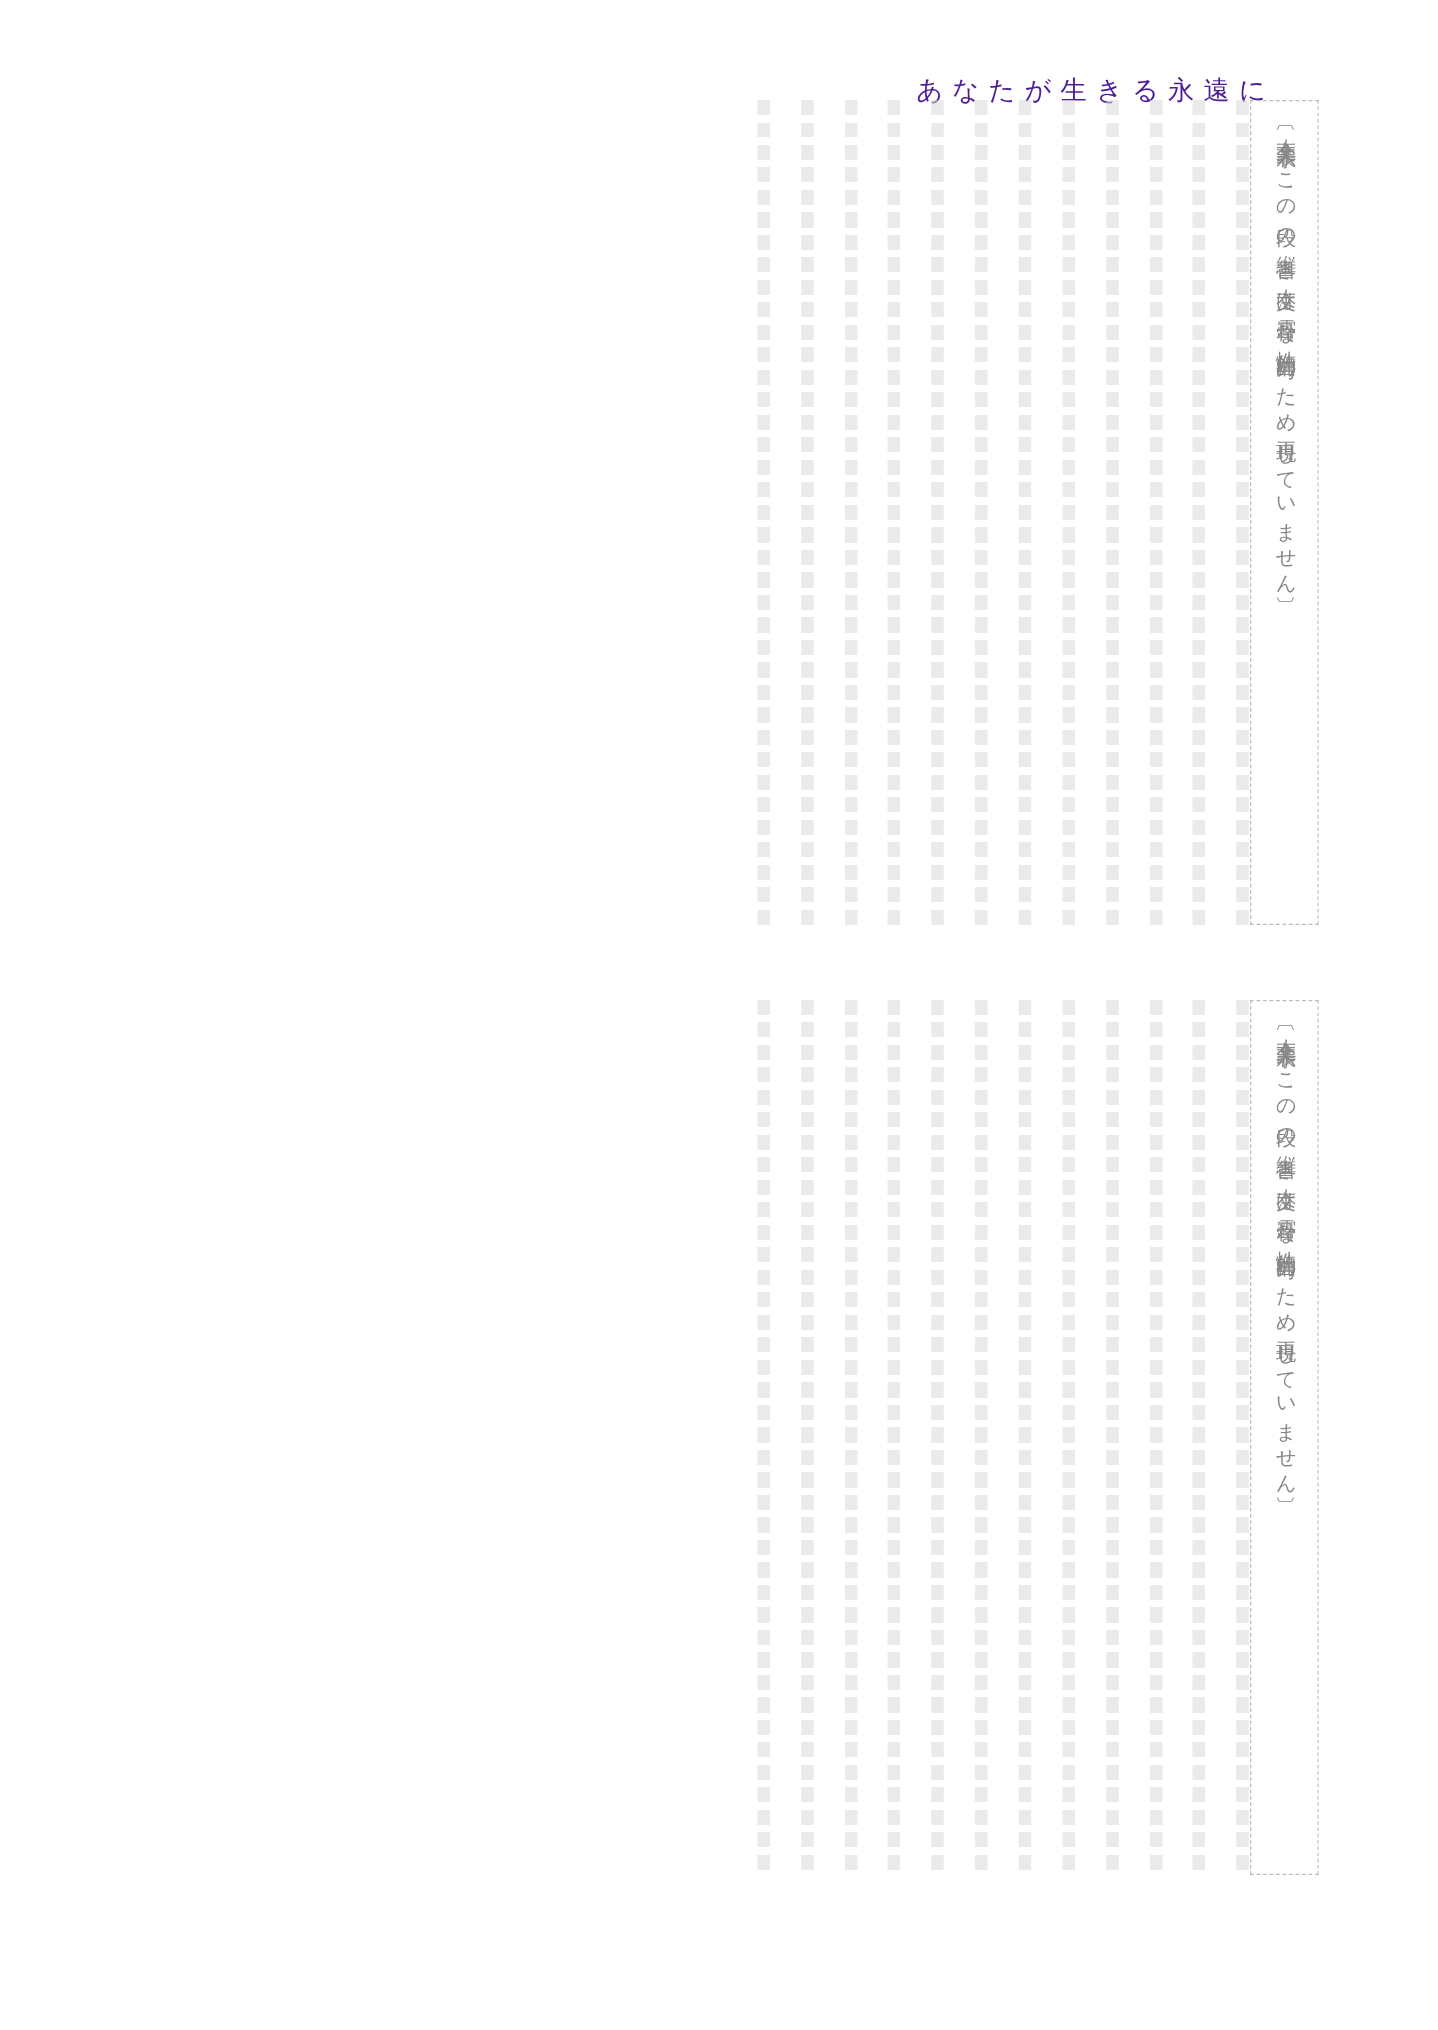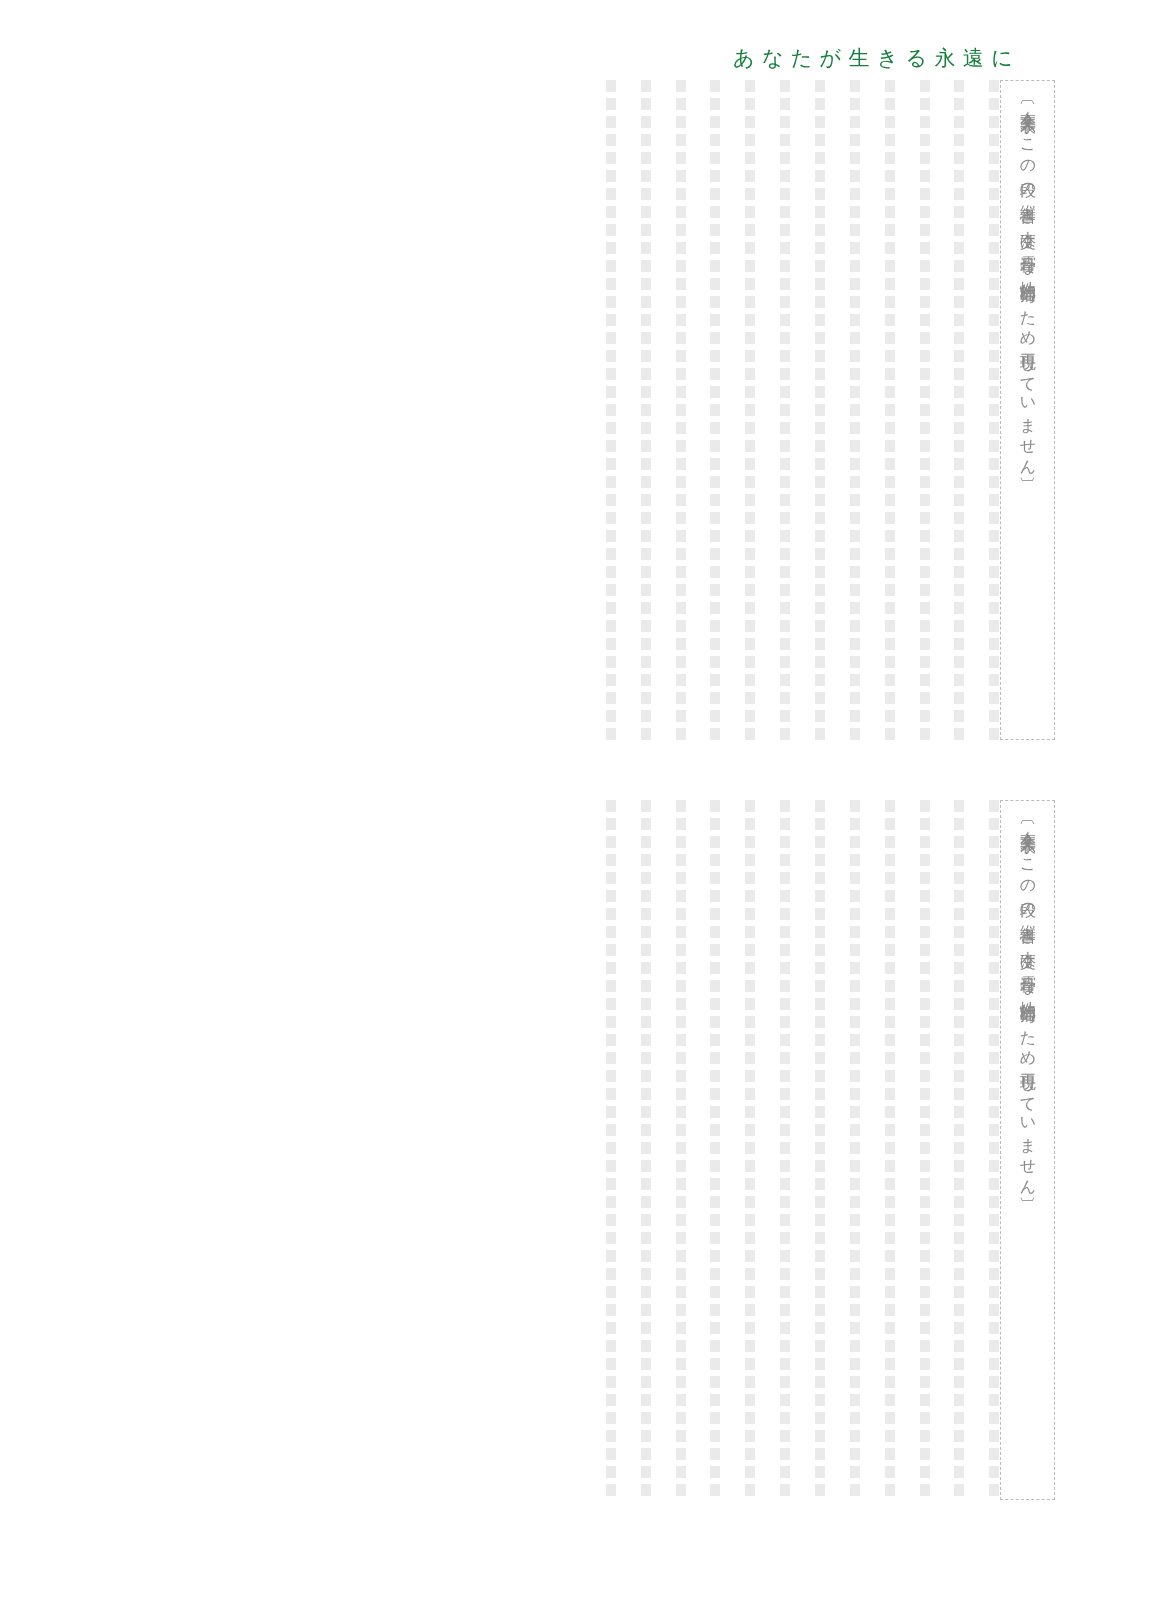--- a/index.html
+++ b/index.html
@@ -12,25 +12,25 @@
     position: relative;
     width: 1150px;
     height: 1624px;
     background: #ffffff;
     color: #2a2a2a;
     overflow: hidden;
   }
   
   .running-head {
     position: absolute;
-    top: 44px;
+    top: 58px;
     right: 130px;
     font-size: 21px;
     letter-spacing: 0.35em;
-    color: #15803d;
+    color: #4c1d95;
   }
   
   .text-block {
     position: absolute;
     left: 150px;
     right: 95px;
     writing-mode: vertical-rl;
     text-orientation: upright;
     font-size: 17px;
     line-height: 2.05;

